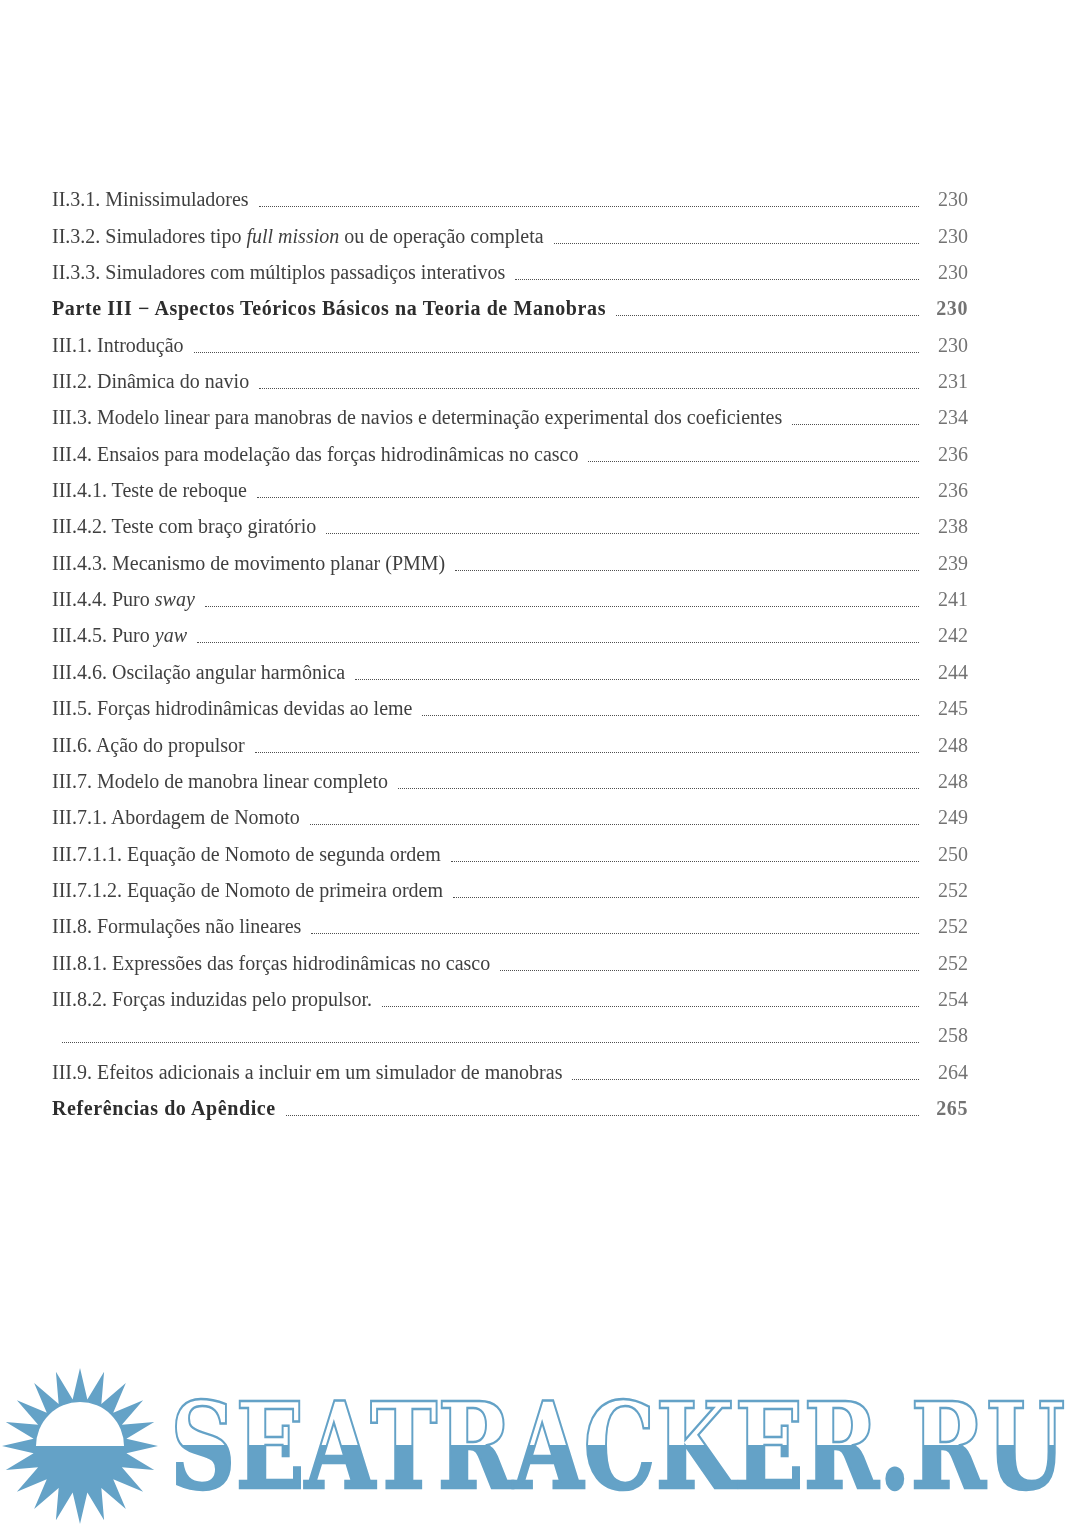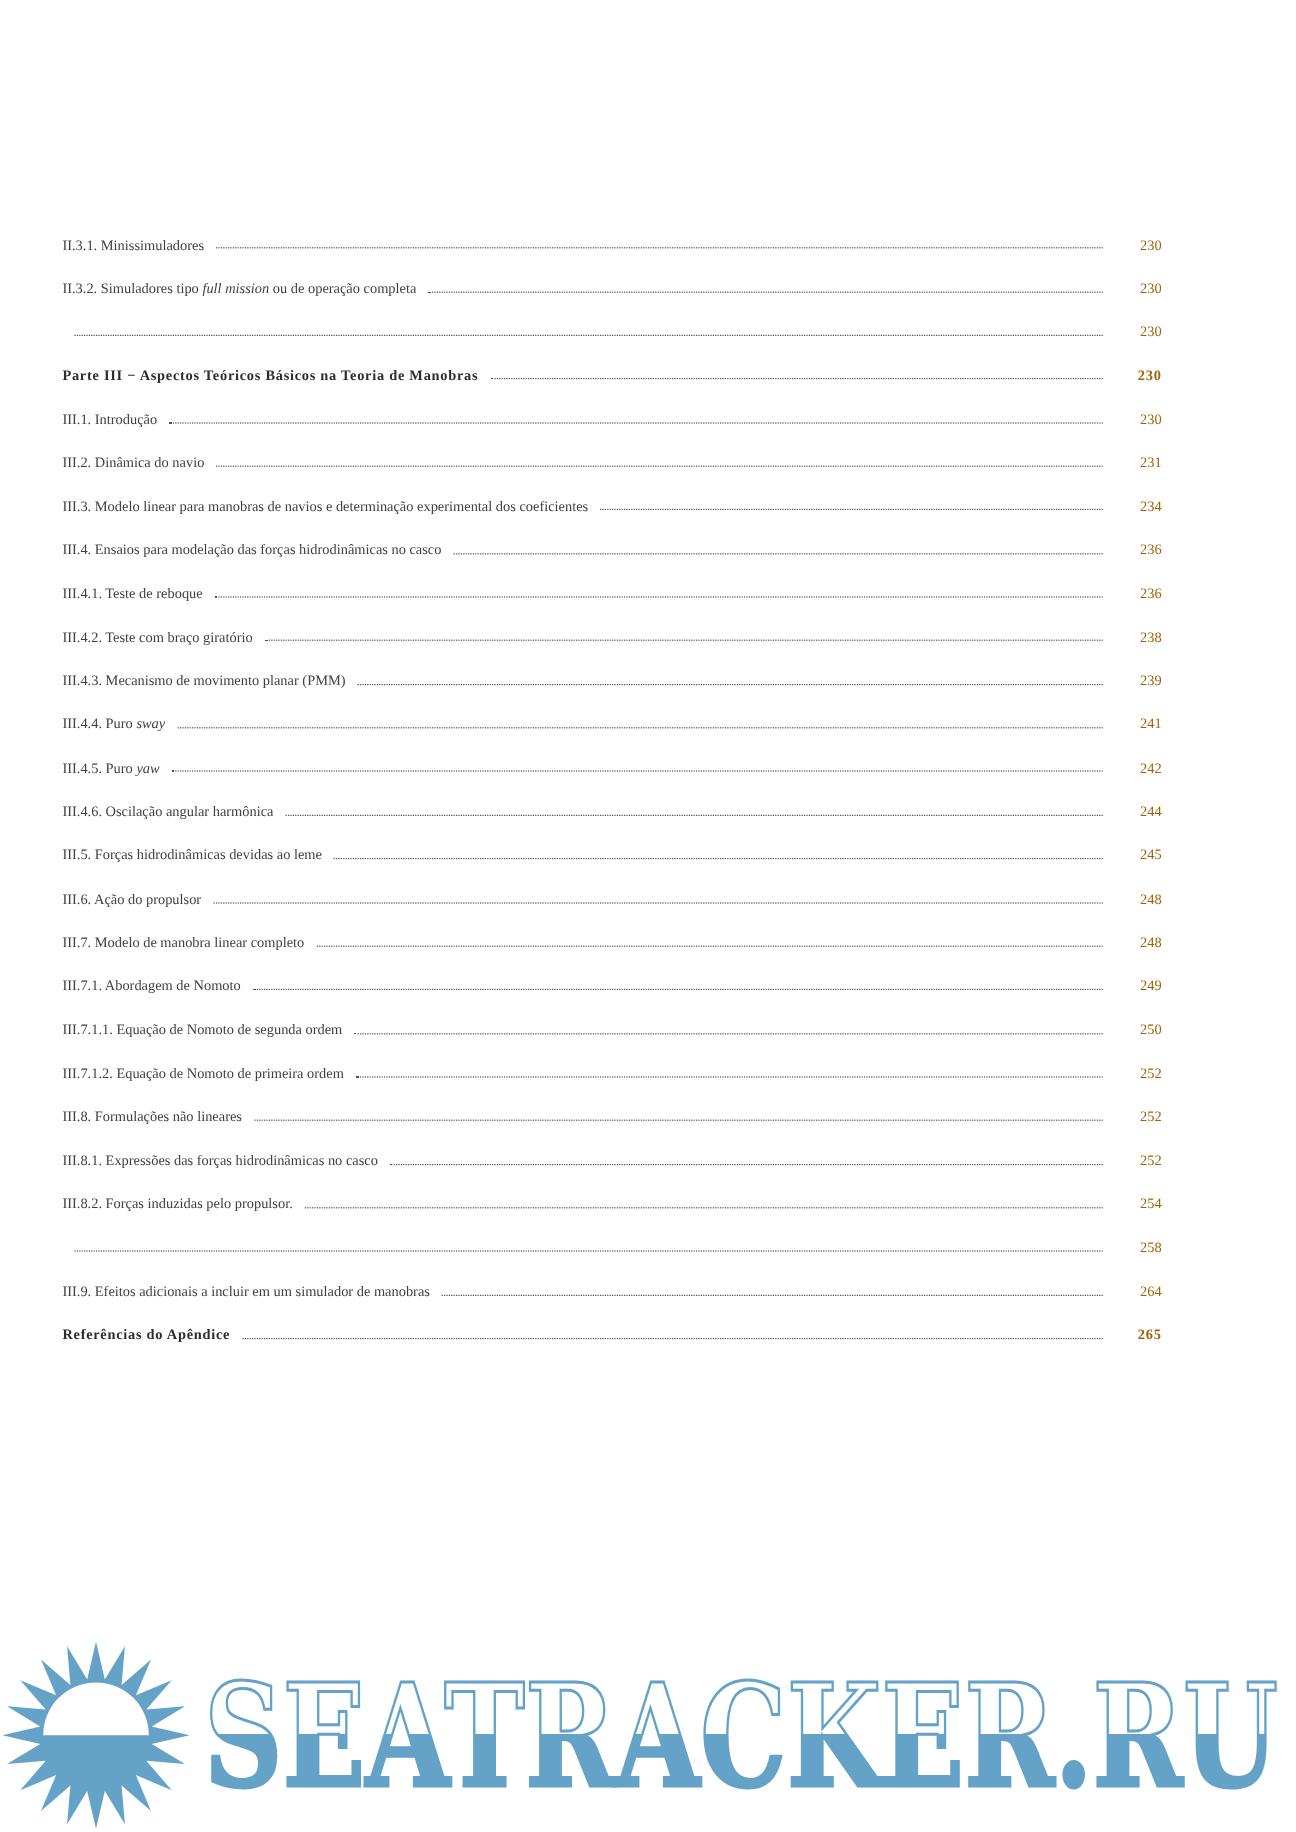--- a/index.html
+++ b/index.html
@@ -22,21 +22,21 @@
   .toc {
     position: absolute;
     left: 52px;
     right: 112px;
     top: 180px;
   }
   .toc-row {
     display: flex;
     align-items: flex-end;
     height: 36.35px;
-    font-size: 12px;
+    font-size: 20px;
     color: #3f3f3f;
   }
   .toc-label {
     line-height: 1.15;
     padding-bottom: 5px;
     white-space: nowrap;
   }
   .toc-label .italic {
     font-style: italic;
   }
@@ -44,21 +44,21 @@
     flex: 1;
     min-width: 18px;
     border-bottom: 1.7px dotted #4f4f4f;
     margin: 0 9px 9px 10px;
   }
   .toc-page {
     line-height: 1.15;
     padding-bottom: 5px;
     min-width: 40px;
     text-align: right;
-    color: #a16207;
+    color: #737373;
   }
   .toc-row.bold {
     font-weight: bold;
     letter-spacing: 0.6px;
     color: #2d2d2d;
   }
   .toc-row.bold .toc-page {
     font-weight: bold;
   }
   .watermark {
@@ -82,20 +82,21 @@
         <span class="toc-label"><span>II.3.1. Minissimuladores</span></span>
         <span class="leader"></span>
         <span class="toc-page">230</span>
       </div>
       <div class="toc-row">
         <span class="toc-label"><span>II.3.2. Simuladores tipo </span><span class="italic">full mission</span><span> ou de operação completa</span></span>
         <span class="leader"></span>
         <span class="toc-page">230</span>
       </div>
       <div class="toc-row">
+        <span class="toc-label"><span>II.3.3. Simuladores com múltiplos passadiços interativos</span></span>
         <span class="leader"></span>
         <span class="toc-page">230</span>
       </div>
       <div class="toc-row bold">
         <span class="toc-label"><span>Parte III − Aspectos Teóricos Básicos na Teoria de Manobras</span></span>
         <span class="leader"></span>
         <span class="toc-page">230</span>
       </div>
       <div class="toc-row">
         <span class="toc-label"><span>III.1. Introdução</span></span>

